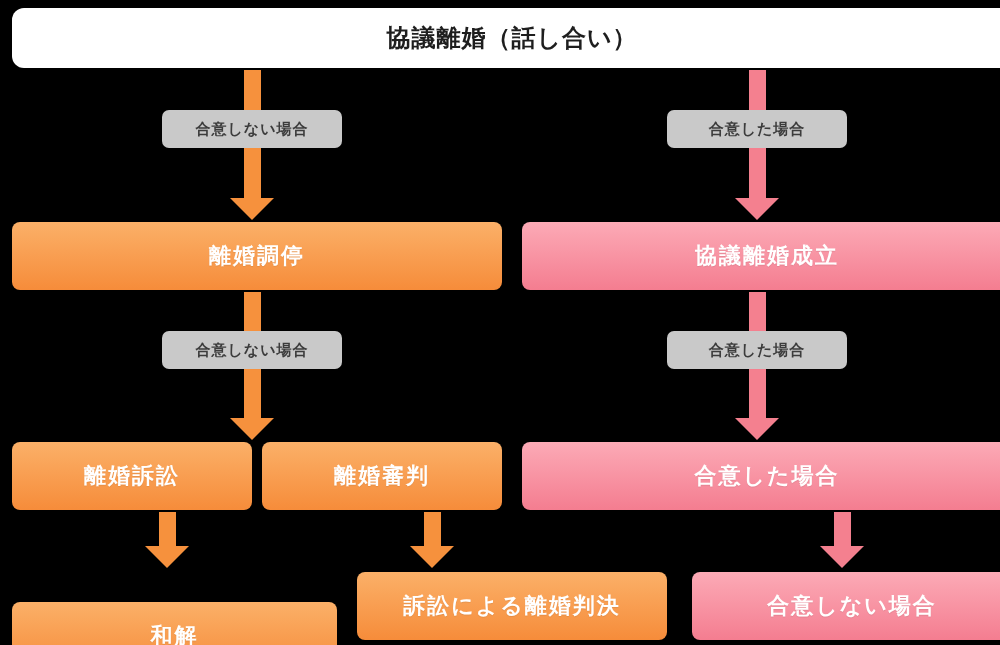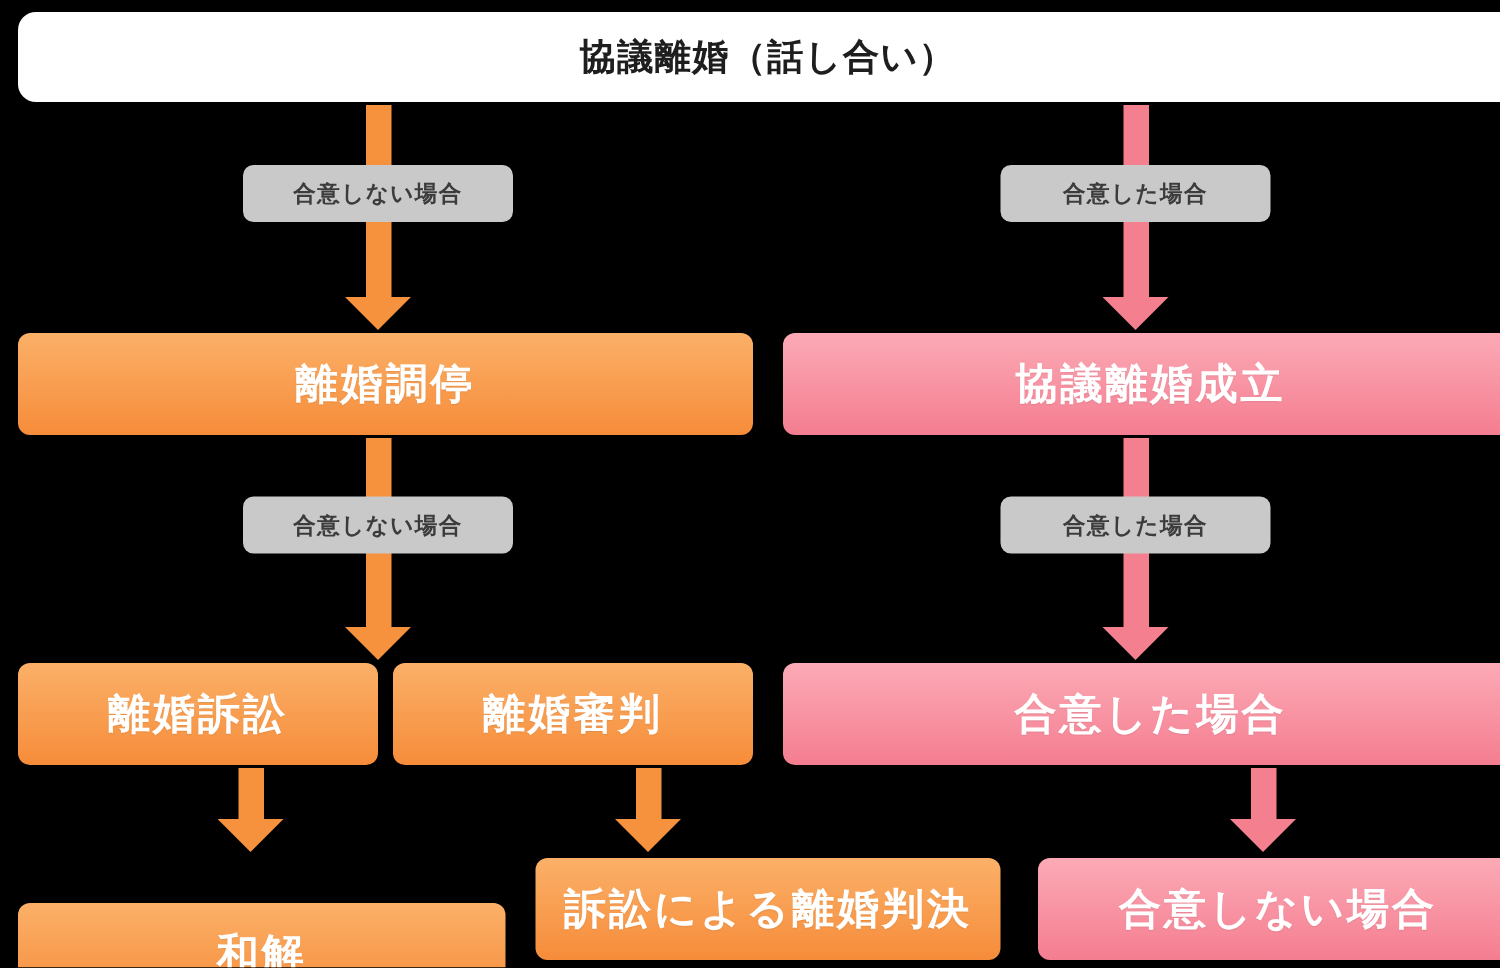--- a/index.html
+++ b/index.html
@@ -9,21 +9,21 @@
   .title-box{
     position:absolute;left:0;top:8px;width:1000px;height:60px;
     background:#ffffff;border-radius:12px;
     display:flex;align-items:center;justify-content:center;
     font-size:24px;font-weight:bold;color:#1e1e1e;letter-spacing:1px;
   }
 
   .box{
     position:absolute;border-radius:8px;
     display:flex;align-items:center;justify-content:center;
-    color:#ffffff;font-weight:bold;font-size:28px;letter-spacing:2px;
+    color:#ffffff;font-weight:bold;font-size:22px;letter-spacing:2px;
     text-shadow:0 1px 1px rgba(0,0,0,0.08);
   }
   .box.orange{background:linear-gradient(180deg,#fbb068 0%,#f68c3a 100%);}
   .box.pink{background:linear-gradient(180deg,#fcaab6 0%,#f47d90 100%);}
 
   .arrow{position:absolute;width:44px;display:flex;flex-direction:column;align-items:center;}
   .arrow .shaft{width:17px;flex:1 1 auto;}
   .arrow .head{width:0;height:0;flex:0 0 auto;
     border-left:22px solid transparent;border-right:22px solid transparent;border-top:22px solid transparent;}
   .arrow.orange .shaft{background:#f6913d;}

